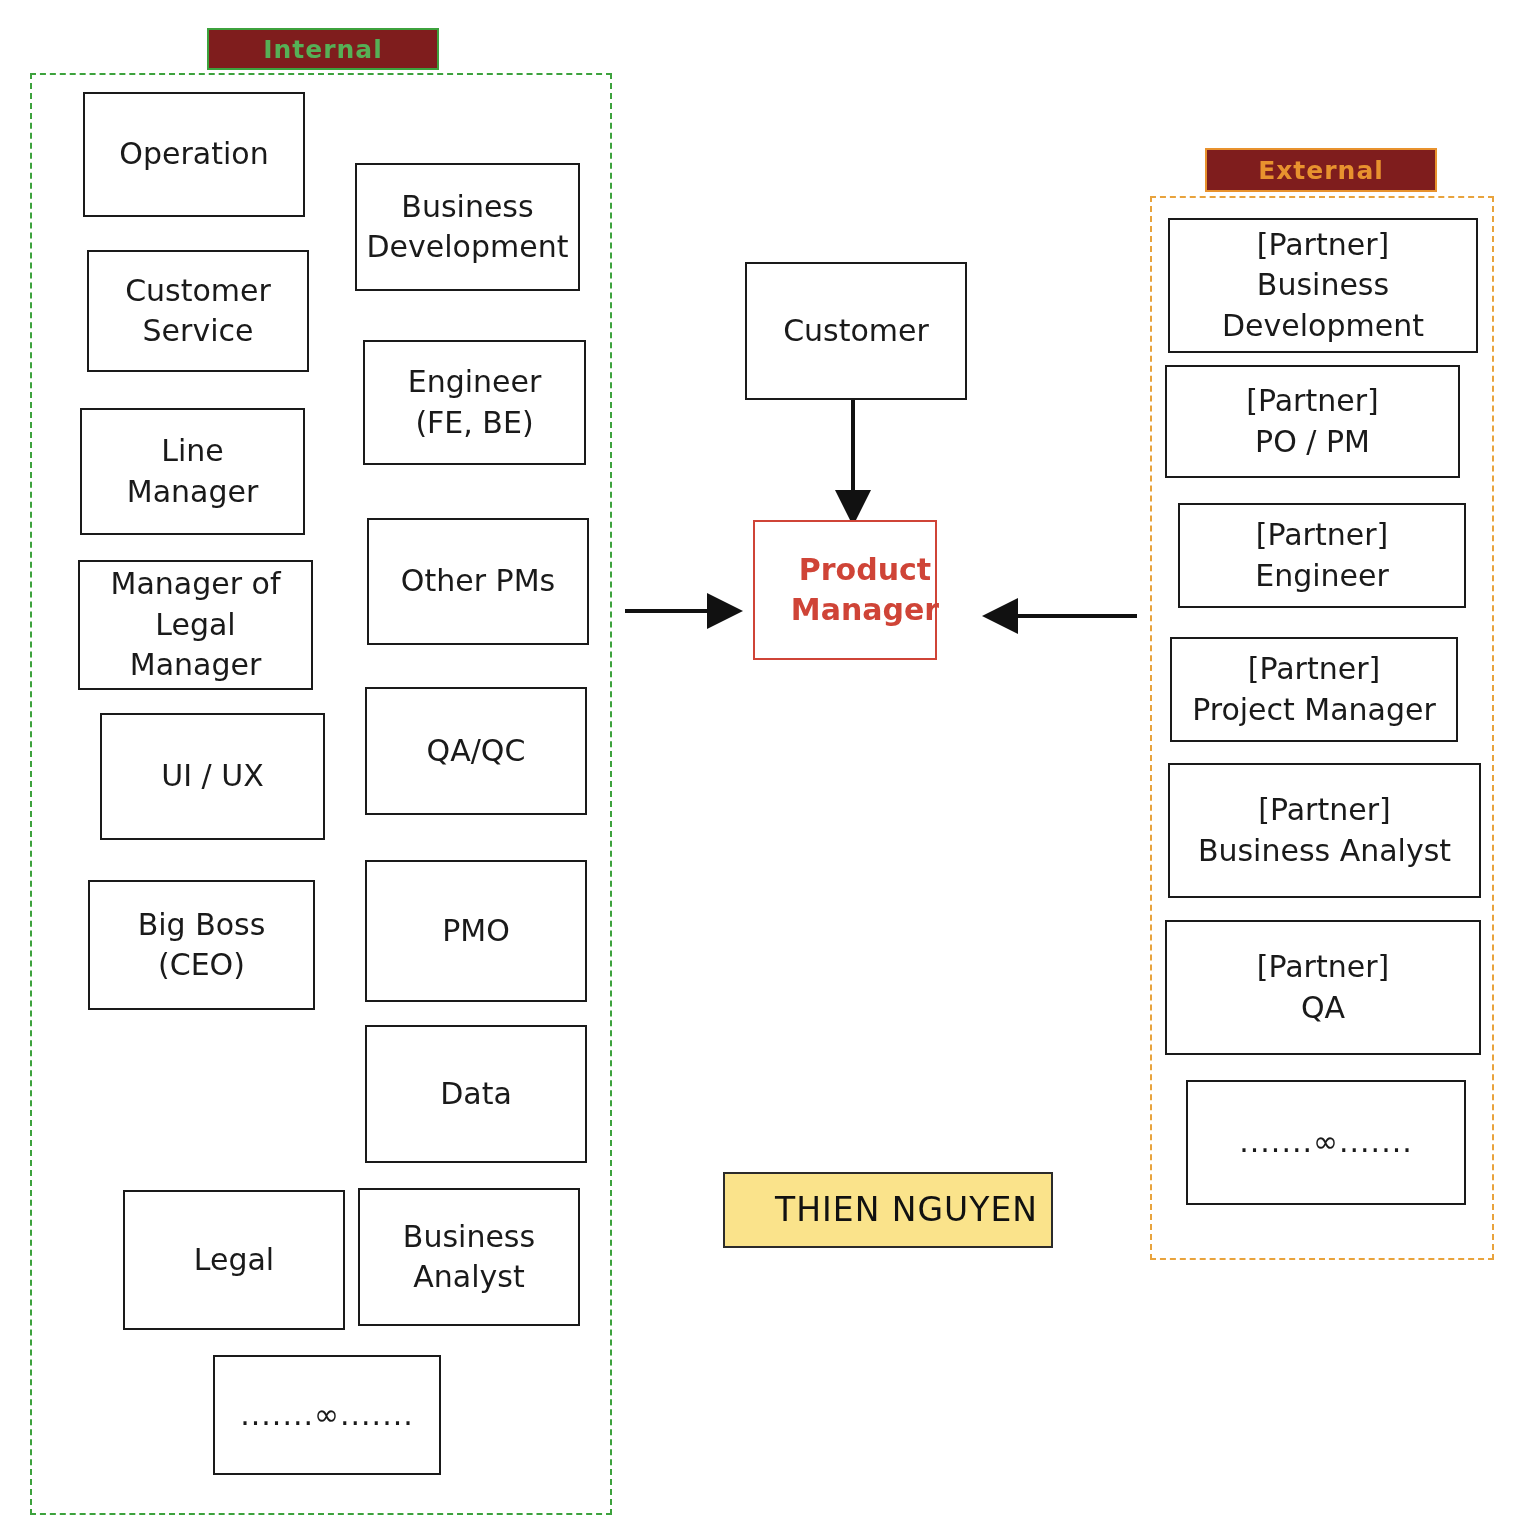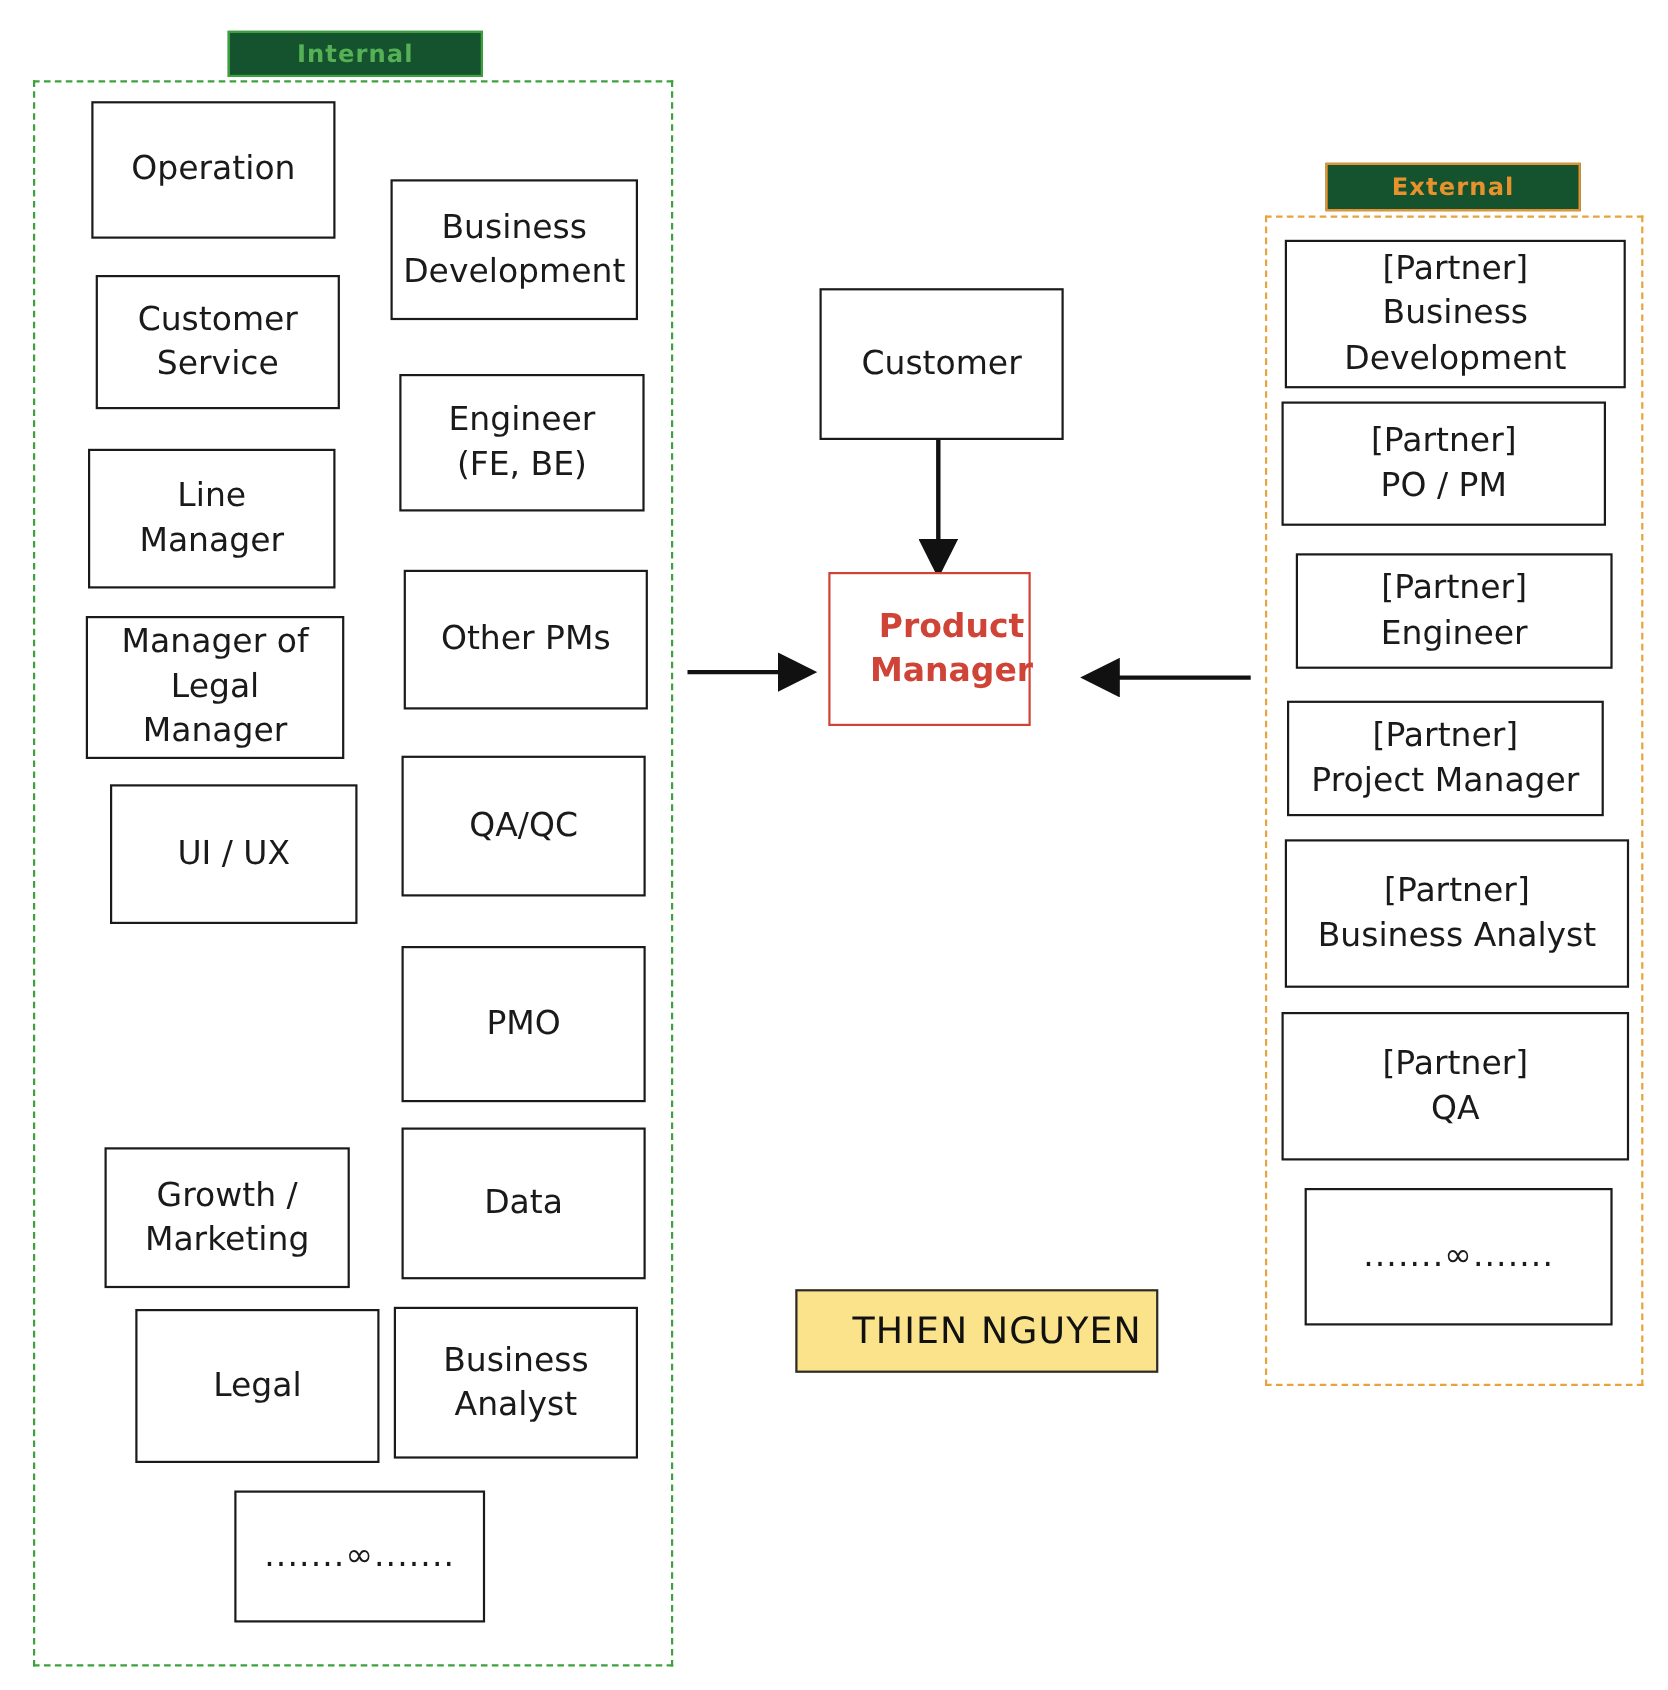--- a/index.html
+++ b/index.html
@@ -20,22 +20,22 @@
     border: 2px dashed;
     background: transparent;
   }
   .group.internal { border-color: #3da23d; }
   .group.external { border-color: #e8a33d; }
   .group-label {
     position: absolute;
     display: flex;
     align-items: center;
     justify-content: center;
-    background: #14532d;
-    font-size: 22px;
+    background: #7f1d1d;
+    font-size: 25px;
     font-weight: bold;
     letter-spacing: 1px;
     z-index: 3;
   }
   .group-label.internal { border: 2px solid #3da23d; color: #56b056; }
   .group-label.external { border: 2px solid #e8922e; color: #e8922e; }
   .box {
     position: absolute;
     background: #ffffff;
     border: 2px solid #1a1a1a;
@@ -109,23 +109,23 @@
     <span>Line
 Manager</span>
   </div>
   <div class="box" style="left:78px; top:560px; width:235px; height:130px;">
     <span>Manager of
 Legal Manager</span>
   </div>
   <div class="box" style="left:100px; top:713px; width:225px; height:127px;">
     <span>UI / UX</span>
   </div>
-  <div class="box" style="left:95px; top:1043px; width:223px; height:128px;">
-    <span>Growth /
-Marketing</span>
+  <div class="box" style="left:88px; top:880px; width:227px; height:130px;">
+    <span>Big Boss
+(CEO)</span>
   </div>
   <div class="box" style="left:95px; top:1190px; width:222px; height:140px;margin-left:28px;">
     <span>Legal</span>
   </div>
 
   <div class="box" style="left:355px; top:163px; width:225px; height:128px;">
     <span>Business
 Development</span>
   </div>
   <div class="box" style="left:363px; top:340px; width:223px; height:125px;">

